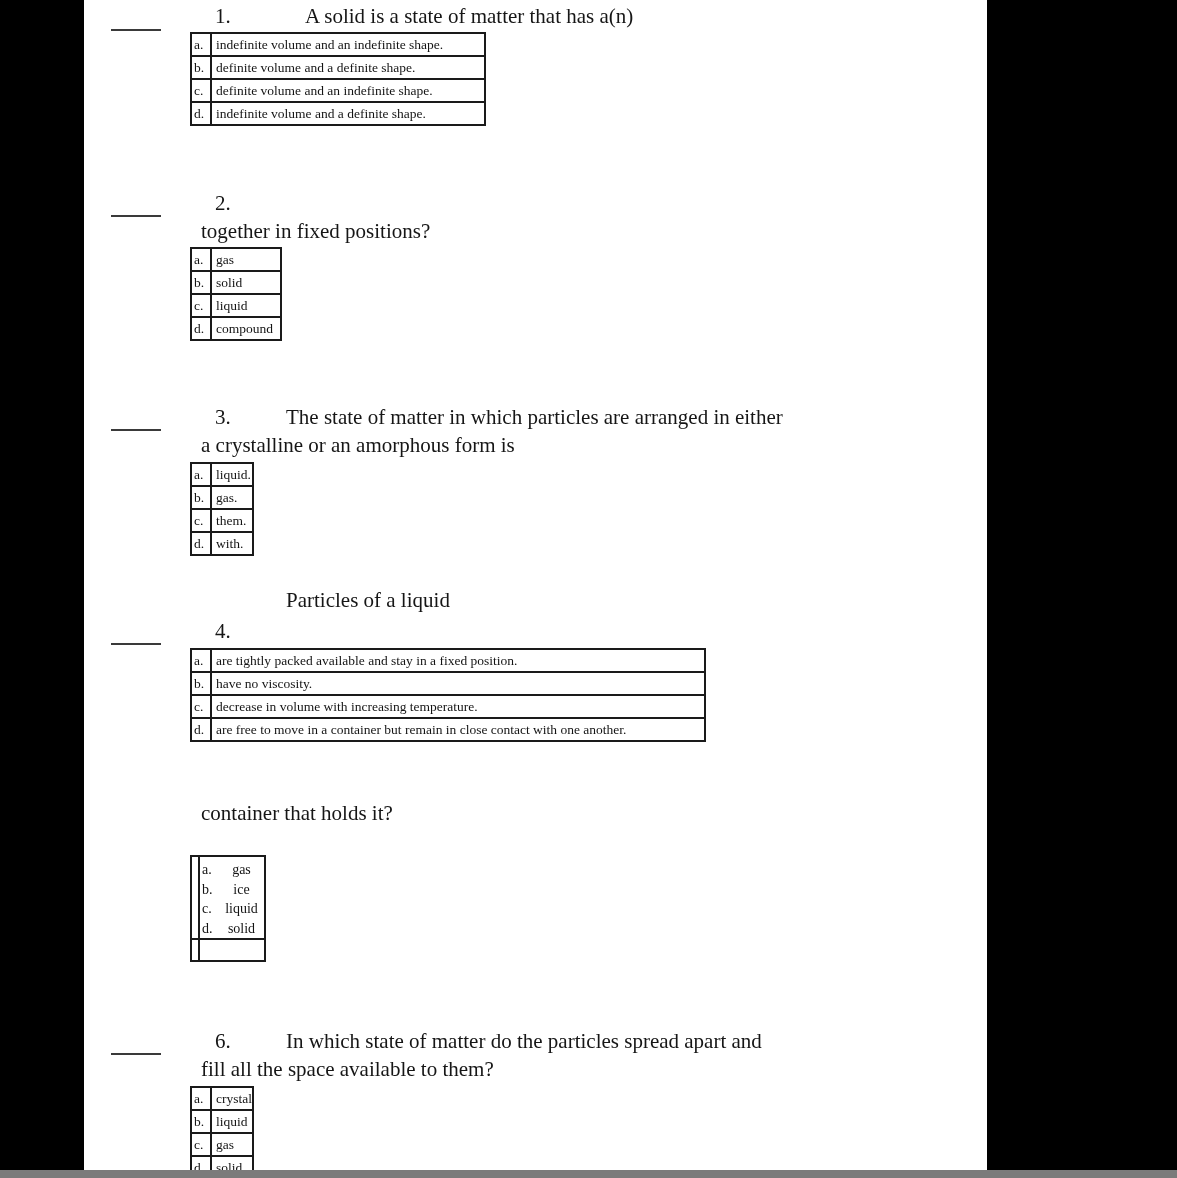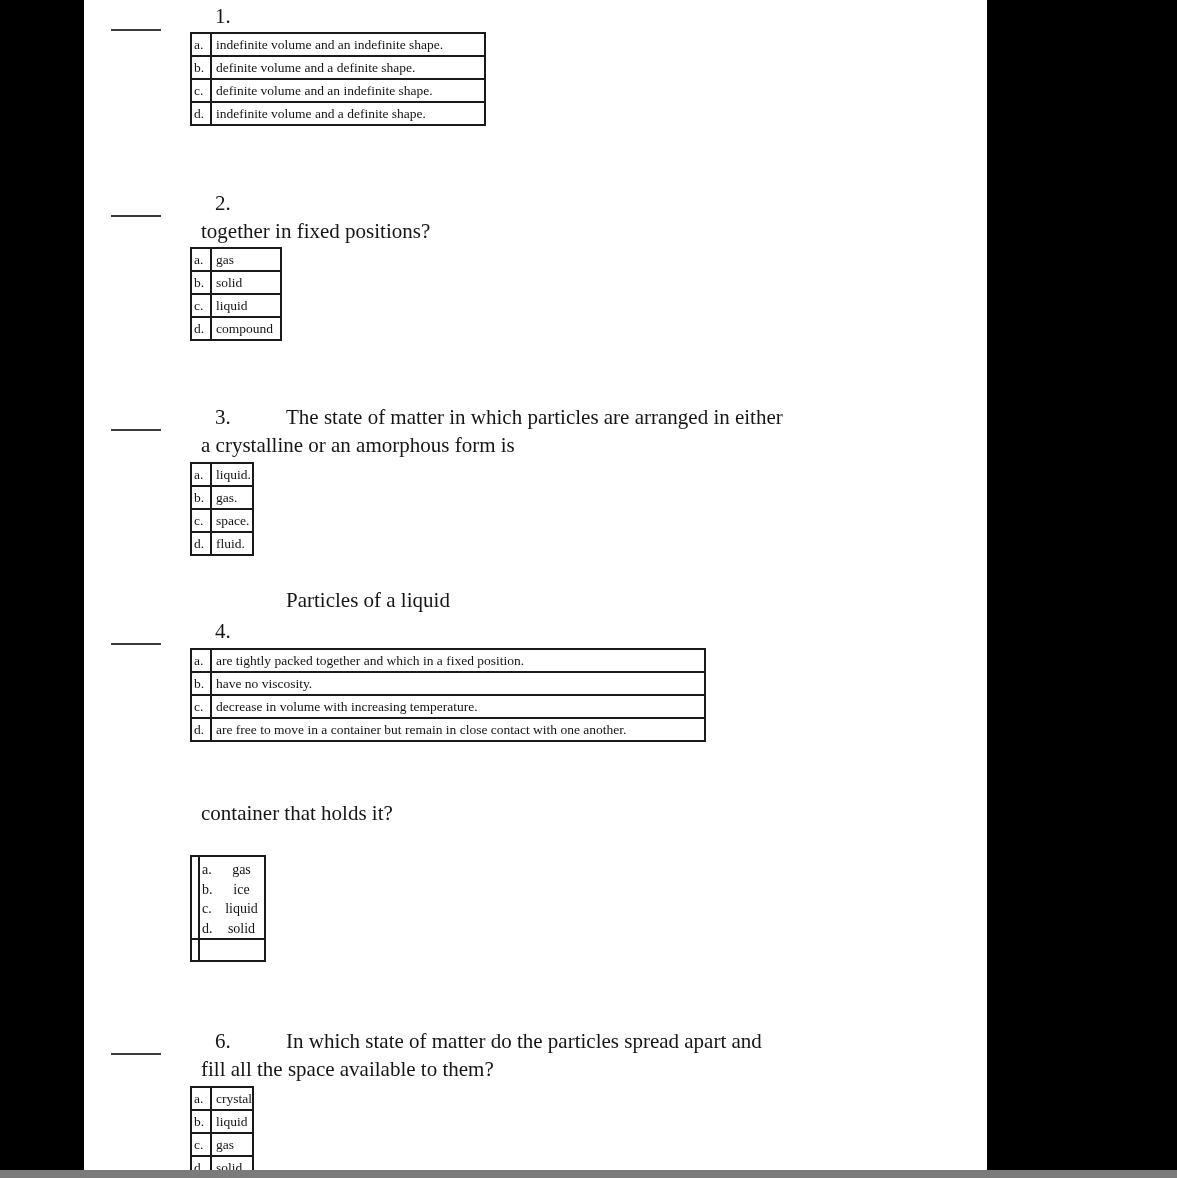--- a/index.html
+++ b/index.html
@@ -102,20 +102,21 @@
 </head>
 <body>
 
 <div id="stage">
 
   <div id="left-bar" class="side-bar"></div>
   <div id="right-bar" class="side-bar"></div>
 
   <div class="blank-line" style="top:29px"></div>
   <div class="qnum" style="top:2px">1.</div>
+  <div class="qline" style="top:2px;left:305px">A solid is a state of matter that has a(n)</div>
   <table class="choices" style="top:32px;width:296px">
     <tbody>
         <tr>
       <td class="letter">a.</td>
       <td class="text">indefinite volume and an indefinite shape.</td>
     </tr>
     <tr>
       <td class="letter">b.</td>
       <td class="text">definite volume and a definite shape.</td>
     </tr>
@@ -163,37 +164,37 @@
         <tr>
       <td class="letter">a.</td>
       <td class="text">liquid.</td>
     </tr>
     <tr>
       <td class="letter">b.</td>
       <td class="text">gas.</td>
     </tr>
     <tr>
       <td class="letter">c.</td>
-      <td class="text">space.</td>
-    </tr>
-    <tr>
-      <td class="letter">d.</td>
-      <td class="text">fluid.</td>
+      <td class="text">them.</td>
+    </tr>
+    <tr>
+      <td class="letter">d.</td>
+      <td class="text">with.</td>
     </tr>
   </tbody>
     </table>
 
   <div class="blank-line" style="top:643px"></div>
   <div class="qnum" style="top:617px">4.</div>
   <div class="qline" style="top:586px">Particles of a liquid</div>
   <table class="choices" style="top:648px;width:516px">
     <tbody>
         <tr>
       <td class="letter">a.</td>
-      <td class="text">are tightly packed together and which in a fixed position.</td>
+      <td class="text">are tightly packed available and stay in a fixed position.</td>
     </tr>
     <tr>
       <td class="letter">b.</td>
       <td class="text">have no viscosity.</td>
     </tr>
     <tr>
       <td class="letter">c.</td>
       <td class="text">decrease in volume with increasing temperature.</td>
     </tr>
     <tr>

